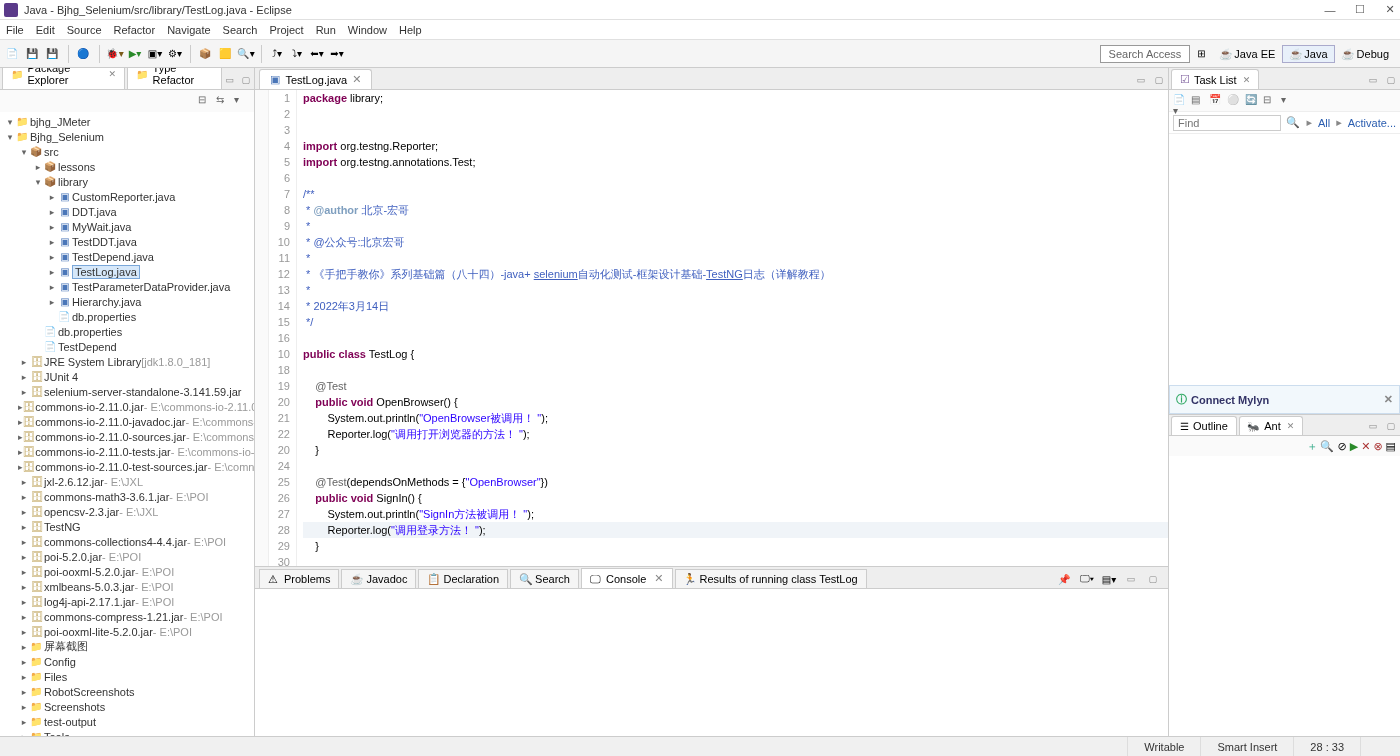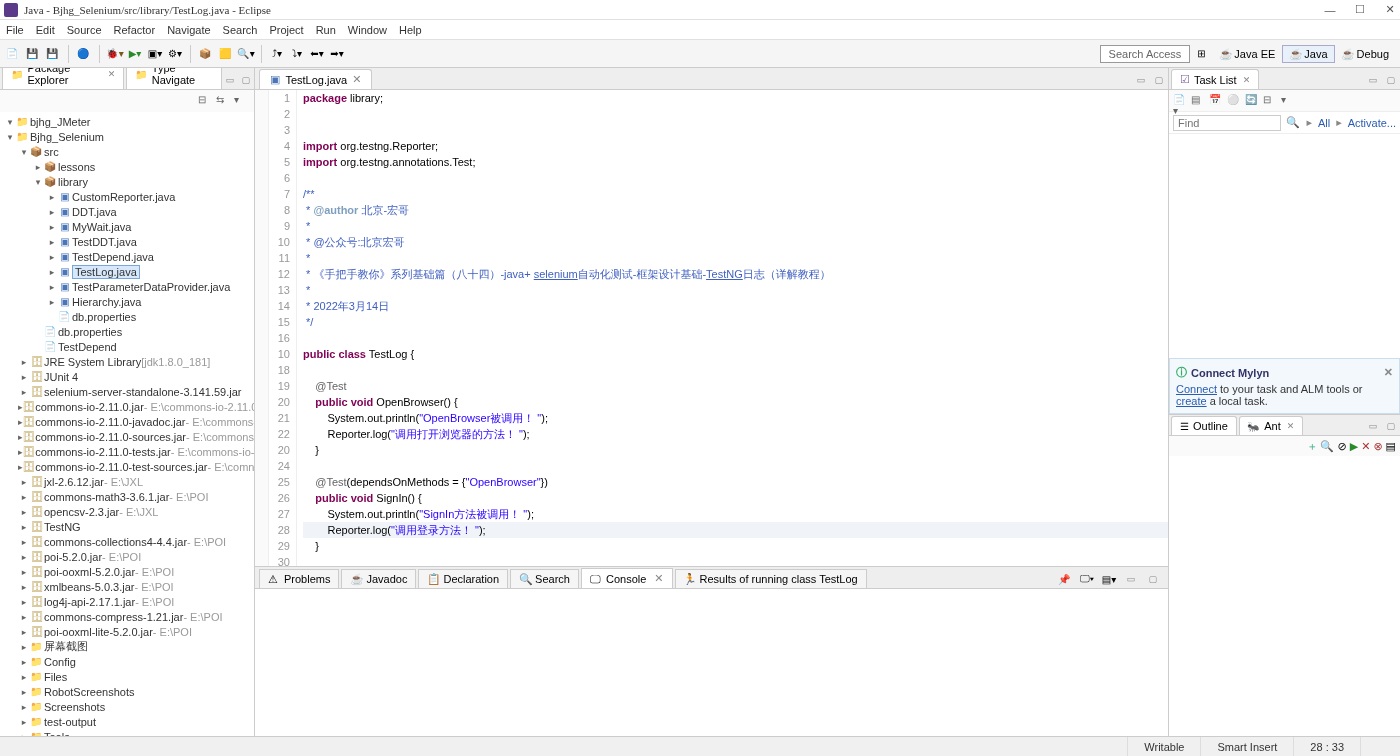--- a/index.html
+++ b/index.html
@@ -1,19 +1,19 @@
 <!DOCTYPE html>
 <html><head>
 <meta charset="utf-8">
 <style>
 * { margin: 0; padding: 0; box-sizing: border-box; font-family: "Segoe UI", Tahoma, sans-serif; font-size: 11px; }
 body { background: #f0f0f0; width: 1400px; height: 756px; overflow: hidden; display: flex; flex-direction: column; }
 .titlebar { height: 20px; background: #fff; display: flex; align-items: center; padding: 0 4px; border-bottom: 1px solid #e0e0e0; }
 .titlebar-icon { width: 14px; height: 14px; background: #5b3a8a; border-radius: 2px; margin-right: 6px; }
-.titlebar-text { flex: 1; font-size: 11px; color: #333; font-family: Liberation Serif, serif; }
+.titlebar-text { flex: 1; font-size: 11px; color: #333; }
 .winbtns { display: flex; gap: 18px; }
 .winbtn { width: 12px; height: 12px; display: flex; align-items: center; justify-content: center; color: #555; cursor: default; }
 .menubar { height: 20px; background: #fff; display: flex; align-items: center; padding: 0 6px; gap: 12px; border-bottom: 1px solid #e0e0e0; }
 .menubar span { font-size: 11px; color: #333; }
 .toolbar { height: 28px; background: #f5f5f5; display: flex; align-items: center; padding: 0 4px; gap: 2px; border-bottom: 1px solid #ccc; }
 .tbtn { width: 18px; height: 18px; display: inline-flex; align-items: center; justify-content: center; font-size: 10px; }
 .tbtn.run { color: #2a8a2a; }
 .tbtn.debug { color: #7a5a1a; }
 .tsep { width: 1px; height: 18px; background: #ccc; margin: 0 4px; }
 .tspacer { flex: 1; }
@@ -151,21 +151,21 @@
 
   <div class="leftpane">
     <div class="view-tabs" id="left-tabs">
         <div class="view-tab">
           <span style="font-size: 10px;">📁</span>
           <span>Package Explorer</span>
           <span class="close">✕</span>
         </div>
         <div class="view-tab">
           <span style="font-size: 10px;">📁</span>
-          <span>Type Navigate</span>
+          <span>Type Refactor</span>
         </div>
       <div style="flex:1"></div>
       <span class="tbtn" style="font-size:9px;color:#888">▭</span>
       <span class="tbtn" style="font-size:9px;color:#888">▢</span>
     </div>
     <div class="view-toolbar">
       <span class="mini">⊟</span>
       <span class="mini">⇆</span>
       <span class="mini">▾</span>
     </div>
@@ -546,23 +546,20 @@
     </div>
     <div class="task-body" style="flex:1;display:flex;flex-direction:column">
       <div style="flex:1"></div>
       <div class="mylyn-box">
         <div class="mylyn-title">
           <span style="color:#3a6;">ⓘ</span>
           <span>Connect Mylyn</span>
           <span style="flex:1"></span>
           <span style="color:#888">✕</span>
         </div>
-        <div class="mylyn-text">
-          <a>Connect</a><span> to your task and ALM tools or </span><a>create</a><span> a local task.</span>
-        </div>
       </div>
     </div>
 
     <div class="outline-tabs" id="outline-tabs">
         <div class="view-tab">
           <span style="font-size: 10px;">☰</span>
           <span>Outline</span>
         </div>
         <div class="view-tab">
           <span style="font-size: 10px;">🐜</span>

